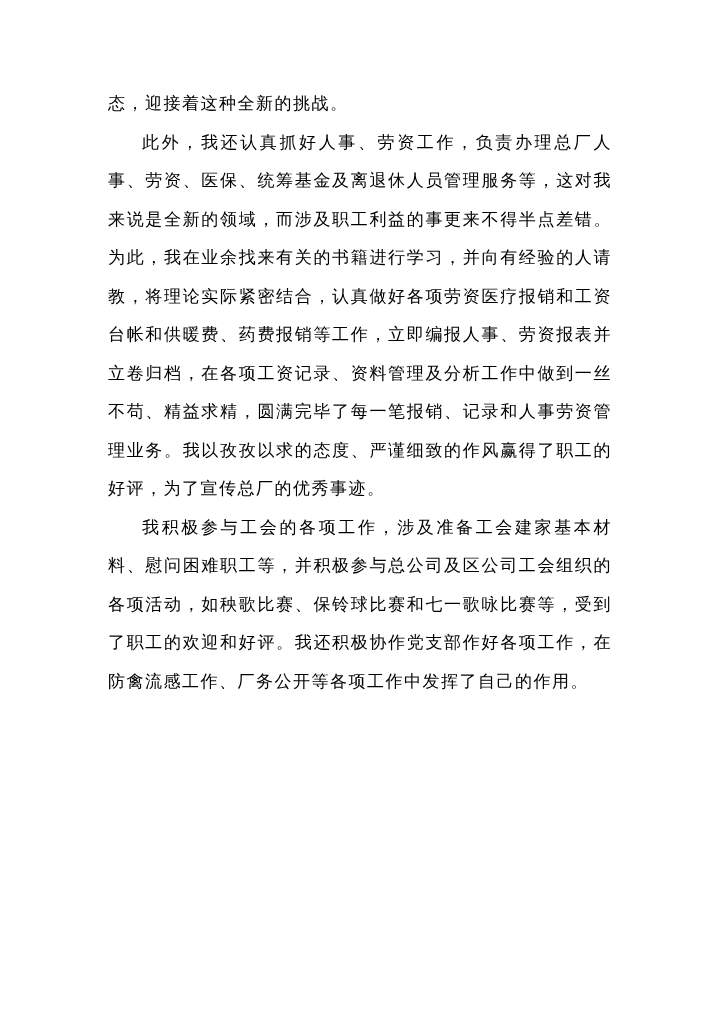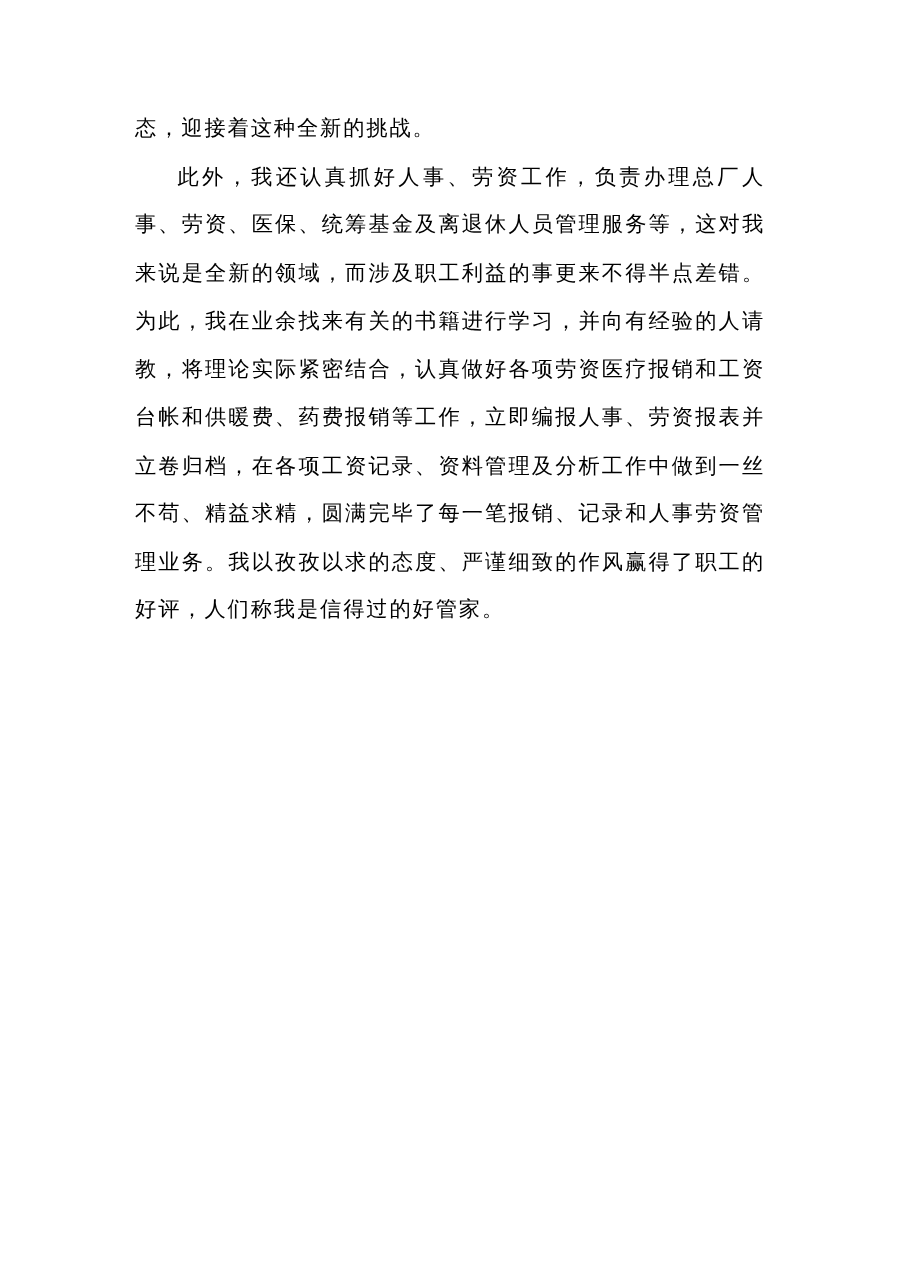--- a/index.html
+++ b/index.html
@@ -35,15 +35,16 @@
   .para.indent {
     text-indent: 2em;
   }
 </style>
 </head>
 <body>
 
 <div class="page">
   <div class="doc-body">
       <p class="para">态，迎接着这种全新的挑战。</p>
-      <p class="para indent">此外，我还认真抓好人事、劳资工作，负责办理总厂人事、劳资、医保、统筹基金及离退休人员管理服务等，这对我来说是全新的领域，而涉及职工利益的事更来不得半点差错。为此，我在业余找来有关的书籍进行学习，并向有经验的人请教，将理论实际紧密结合，认真做好各项劳资医疗报销和工资台帐和供暖费、药费报销等工作，立即编报人事、劳资报表并立卷归档，在各项工资记录、资料管理及分析工作中做到一丝不苟、精益求精，圆满完毕了每一笔报销、记录和人事劳资管理业务。我以孜孜以求的态度、严谨细致的作风赢得了职工的好评，人们称我是信得过的好管家。</p>
+      <p class="para indent">此外，我还认真抓好人事、劳资工作，负责办理总厂人事、劳资、医保、统筹基金及离退休人员管理服务等，这对我来说是全新的领域，而涉及职工利益的事更来不得半点差错。为此，我在业余找来有关的书籍进行学习，并向有经验的人请教，将理论实际紧密结合，认真做好各项劳资医疗报销和工资台帐和供暖费、药费报销等工作，立即编报人事、劳资报表并立卷归档，在各项工资记录、资料管理及分析工作中做到一丝不苟、精益求精，圆满完毕了每一笔报销、记录和人事劳资管理业务。我以孜孜以求的态度、严谨细致的作风赢得了职工的好评，为了宣传总厂的优秀事迹。</p>
+      <p class="para indent">我积极参与工会的各项工作，涉及准备工会建家基本材料、慰问困难职工等，并积极参与总公司及区公司工会组织的各项活动，如秧歌比赛、保铃球比赛和七一歌咏比赛等，受到了职工的欢迎和好评。我还积极协作党支部作好各项工作，在防禽流感工作、厂务公开等各项工作中发挥了自己的作用。</p>
     </div>
 </div>
 
 </body></html>

